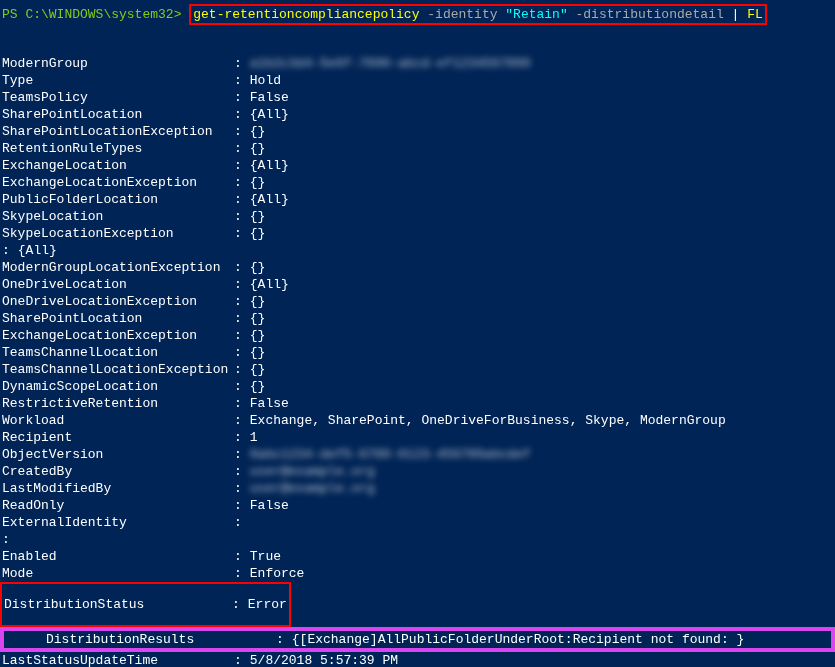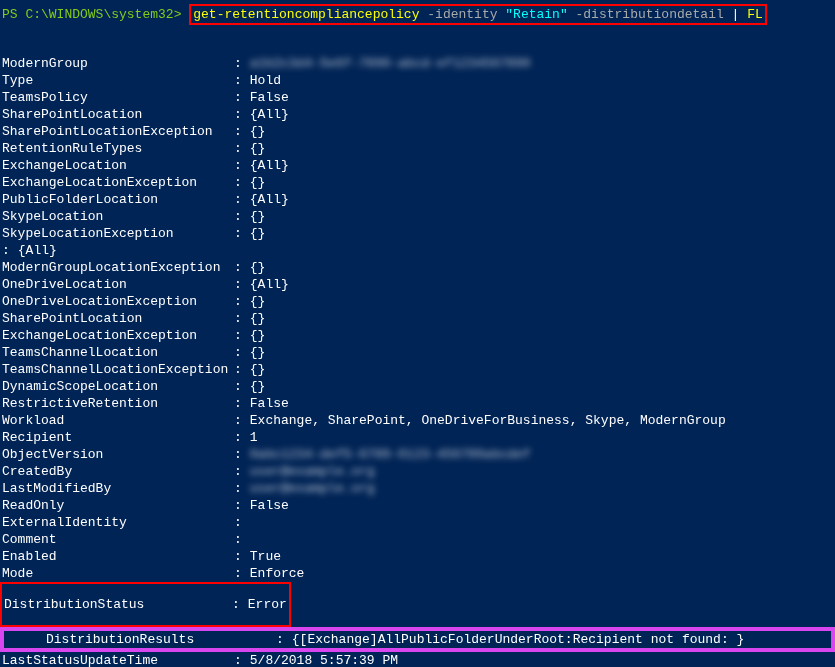--- a/index.html
+++ b/index.html
@@ -115,21 +115,21 @@
     <div class="row"><span class="key">TeamsChannelLocationException</span><span class="colon">:</span><span class="val">{}</span></div>
     <div class="row"><span class="key">DynamicScopeLocation</span><span class="colon">:</span><span class="val">{}</span></div>
     <div class="row"><span class="key">RestrictiveRetention</span><span class="colon">:</span><span class="val">False</span></div>
     <div class="row"><span class="key">Workload</span><span class="colon">:</span><span class="val">Exchange, SharePoint, OneDriveForBusiness, Skype, ModernGroup</span></div>
     <div class="row"><span class="key">Recipient</span><span class="colon">:</span><span class="val">1</span></div>
     <div class="row"><span class="key">ObjectVersion</span><span class="colon">:</span><span class="val blurred">0abc1234-def5-6789-0123-456789abcdef</span></div>
     <div class="row"><span class="key">CreatedBy</span><span class="colon">:</span><span class="val blurred">user@example.org</span></div>
     <div class="row"><span class="key">LastModifiedBy</span><span class="colon">:</span><span class="val blurred">user@example.org</span></div>
     <div class="row"><span class="key">ReadOnly</span><span class="colon">:</span><span class="val">False</span></div>
     <div class="row"><span class="key">ExternalIdentity</span><span class="colon">:</span><span class="val"></span></div>
-    <div class="row"><span class="key">Comment</span><span class="colon">:</span><span class="val"></span></div>
+    <div class="row"><span class="colon">:</span><span class="val"></span></div>
     <div class="row"><span class="key">Enabled</span><span class="colon">:</span><span class="val">True</span></div>
     <div class="row"><span class="key">Mode</span><span class="colon">:</span><span class="val">Enforce</span></div>
     <div class="status-row">
       <div class="status-inner">
         <span class="key">DistributionStatus</span>
         <span class="colon">:</span>
         <span class="val">Error</span>
       </div>
     </div>
     <div class="row red-border-row"><span class="key">DistributionResults</span><span class="colon">:</span><span class="val">{[Exchange]AllPublicFolderUnderRoot:Recipient not found: }</span></div>

